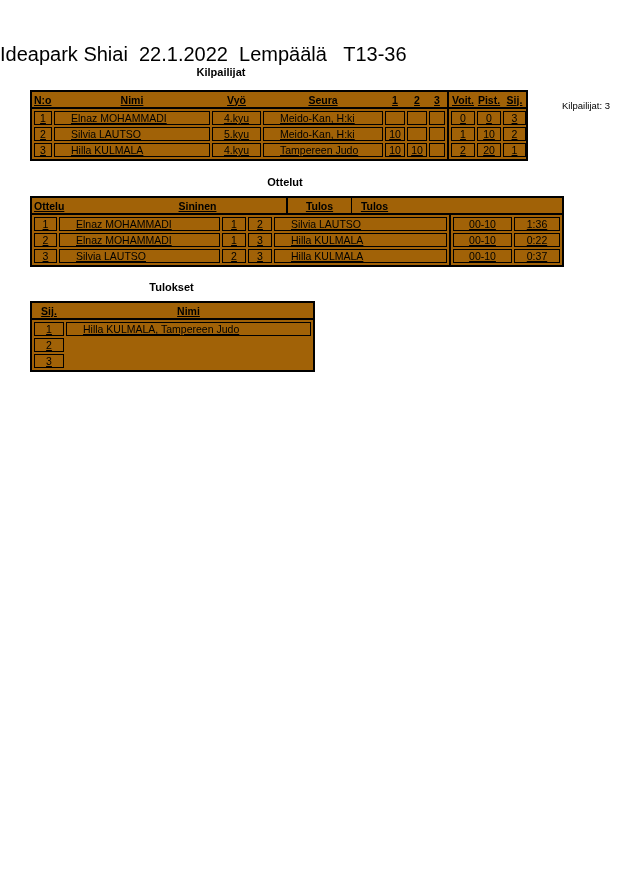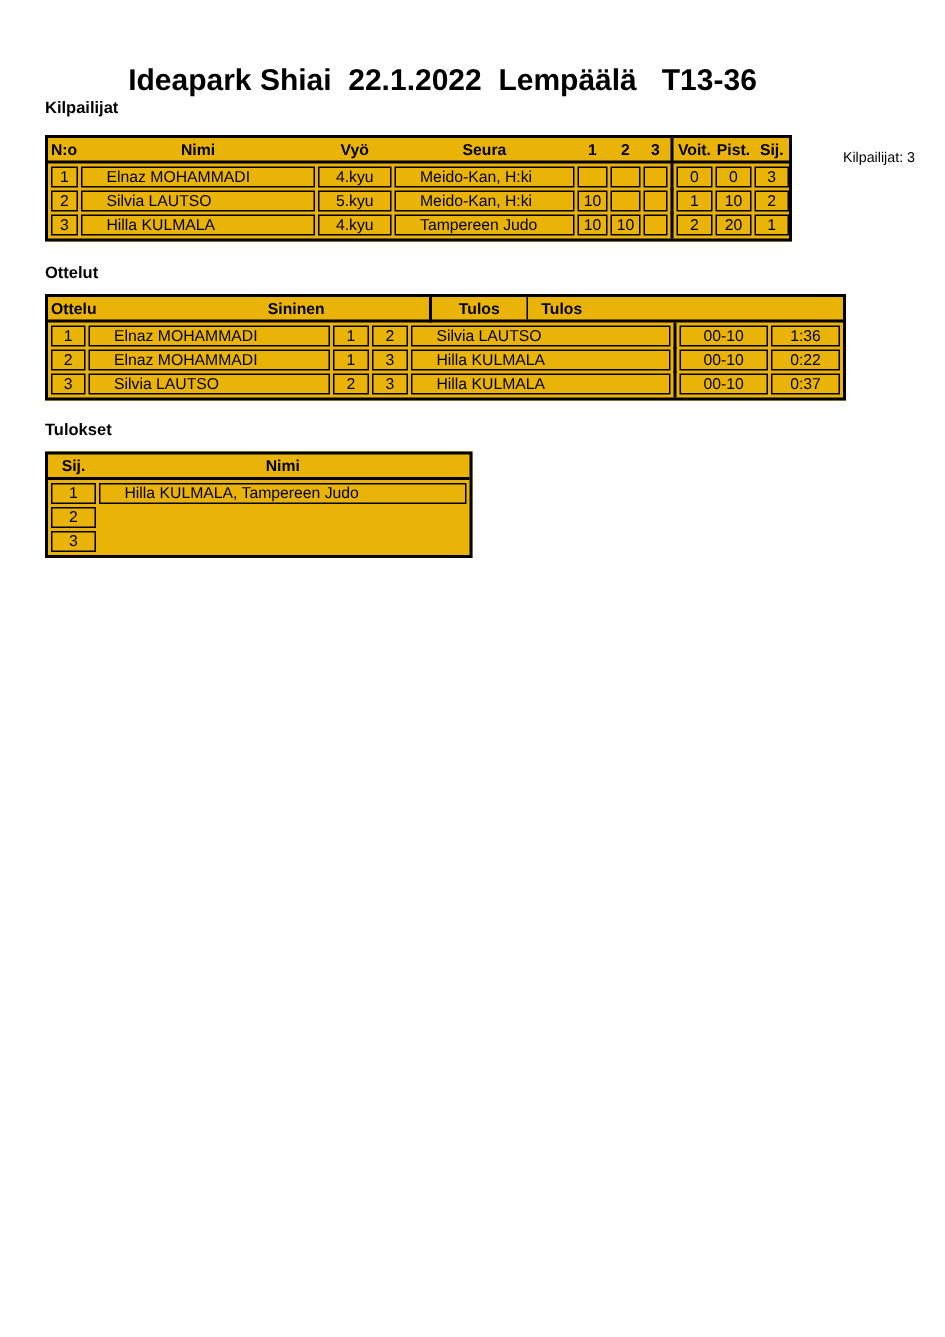--- a/index.html
+++ b/index.html
@@ -3,32 +3,32 @@
 <meta charset="utf-8">
 <style>
   * { margin:0; padding:0; box-sizing:border-box; }
   html,body { background:#ffffff; }
   body {
     width:630px; height:891px; position:relative;
     font-family:"Liberation Sans", sans-serif; color:#000;
   }
   .main-title {
     position:absolute; top:43px; left:0; width:590px;
-    text-align:center; font-size:20px; font-weight:bold; white-space:pre;
+    font-size:20px; font-weight:normal; white-space:pre;
   }
   .sec-title {
     position:absolute; font-size:11px; font-weight:bold;
-    white-space:nowrap;
+    text-align:center; white-space:nowrap;
   }
   #title-kilpailijat { top:66px; left:30px; width:382px; }
   #title-ottelut     { top:176px; left:30px; width:510px; }
   #title-tulokset    { top:281px; left:30px; width:283px; }
   .count { position:absolute; top:68px; right:20px; font-size:9.5px;margin-top:32px; }
 
-  .tbl { position:absolute; background:#eab308; border:2px solid #000; }
+  .tbl { position:absolute; background:#a16207; border:2px solid #000;text-decoration:underline; }
   #tbl-kilpailijat { top:90px;  left:30px; width:498px; }
   #tbl-ottelut     { top:196px; left:30px; width:534px; }
   #tbl-tulokset    { top:301px; left:30px; width:285px; }
 
   .thead {
     display:flex; align-items:stretch; height:17px;
     border-bottom:2px solid #000; padding:0 2px; column-gap:2px;
     font-weight:bold; font-size:10.5px;
   }
   .hcell { flex:none; display:flex; align-items:center; justify-content:center;

